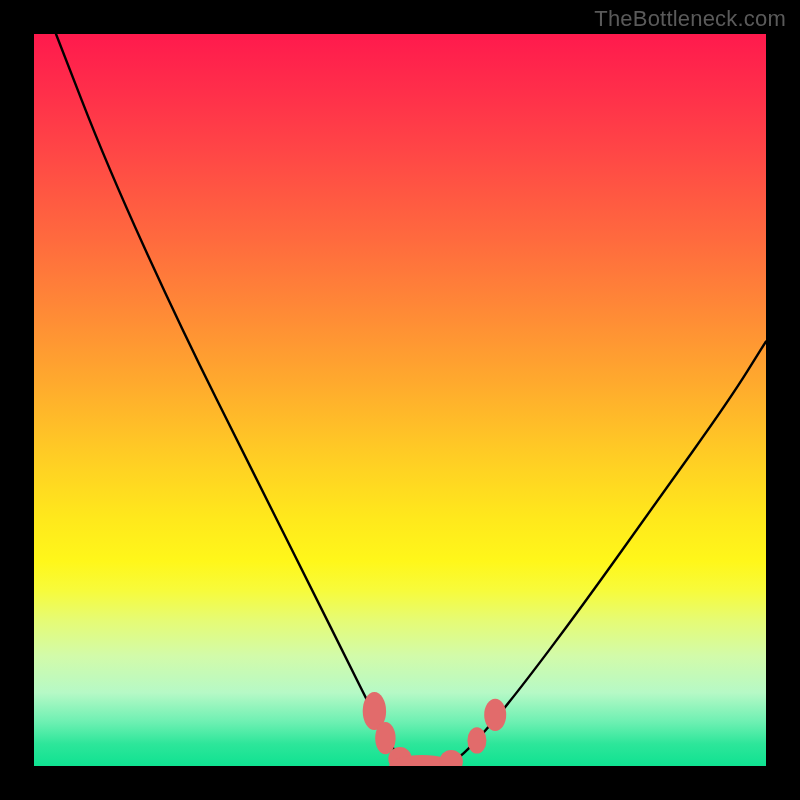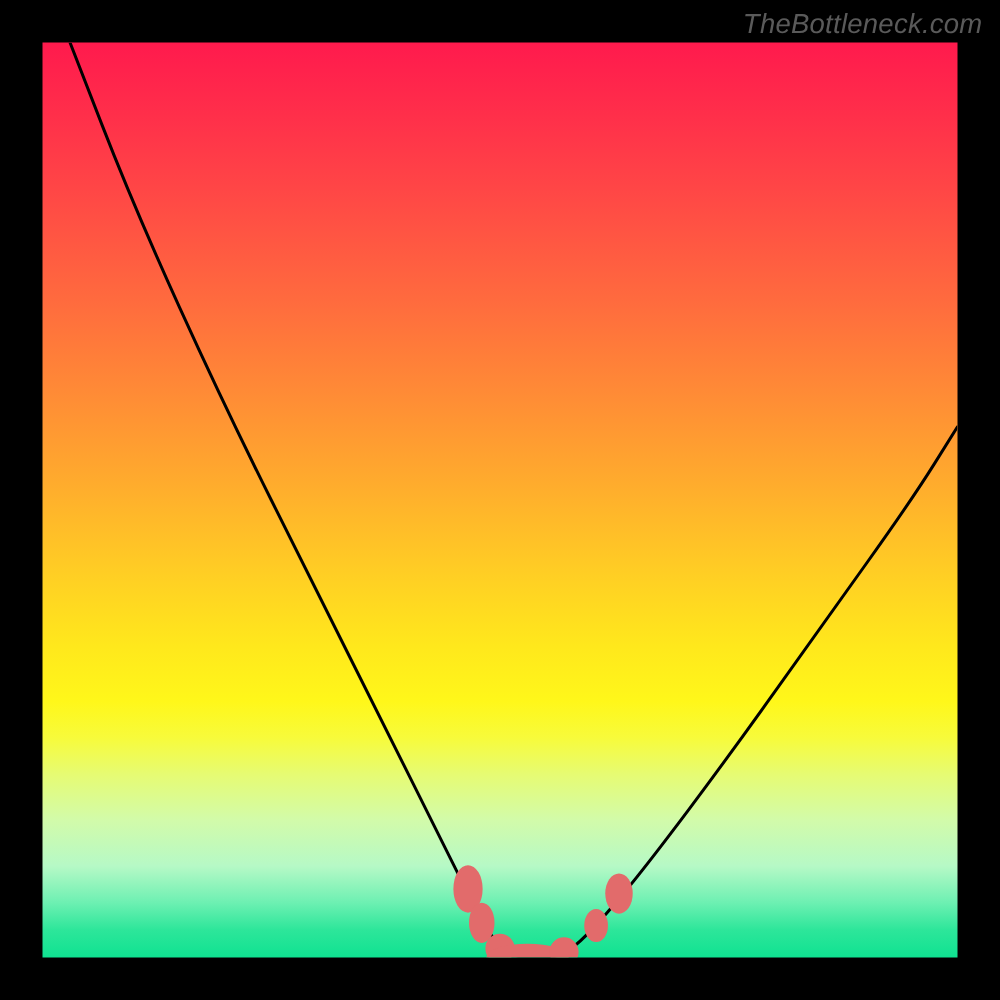--- a/index.html
+++ b/index.html
@@ -11,21 +11,20 @@
     overflow: hidden;
     font-family: Arial, Helvetica, sans-serif;
   }
   .frame {
     position: absolute;
     left: 0;
     top: 0;
     width: 800px;
     height: 800px;
     background: #000;
-    font-style: italic;
   }
   .plot {
     position: absolute;
     left: 34px;
     top: 34px;
     width: 732px;
     height: 732px;
     
     background: linear-gradient(
       to bottom,

